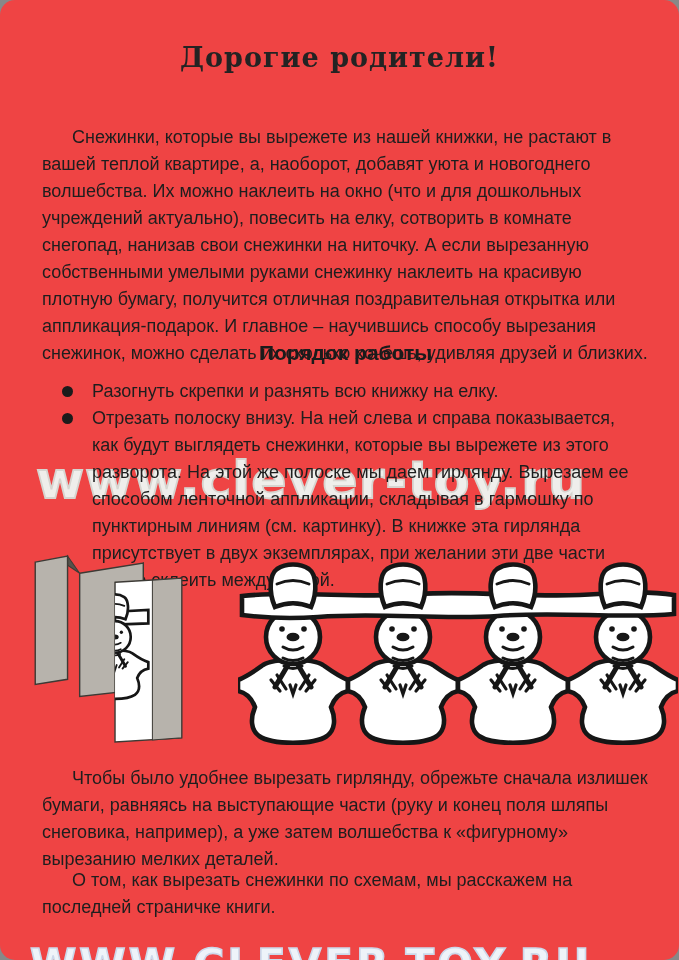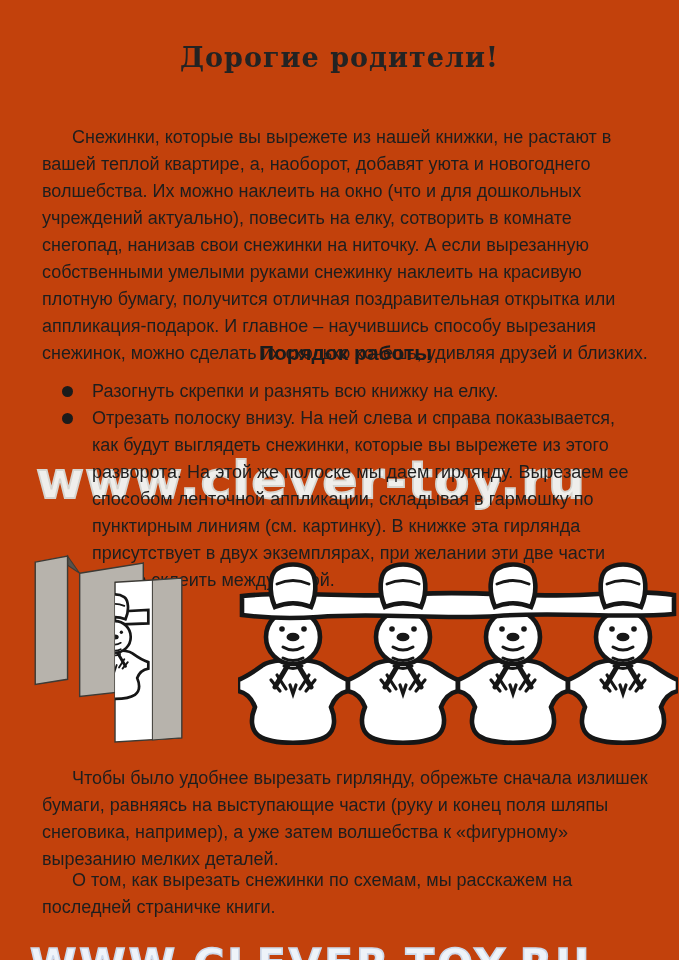--- a/index.html
+++ b/index.html
@@ -1,23 +1,24 @@
 <!DOCTYPE html>
 <html lang="ru"><head>
 <meta charset="utf-8">
 <style>
   html,body{margin:0;padding:0;background:#888;}
   .page{
     position:relative;
     width:679px;height:960px;
     margin:0 auto;
-    background:#c2410c;
+    background:#ef4444;
     overflow:hidden;
     font-family:"Liberation Sans", sans-serif;
     color:#1c1c1c;
+    border-radius:15px;
   }
   .page-title{
     position:absolute;top:42px;left:0;right:0;
     text-align:center;
     font-family:"DejaVu Serif", serif;
     font-weight:bold;
     font-size:27px;
     letter-spacing:1px;
     color:#232323;
     margin:0;

